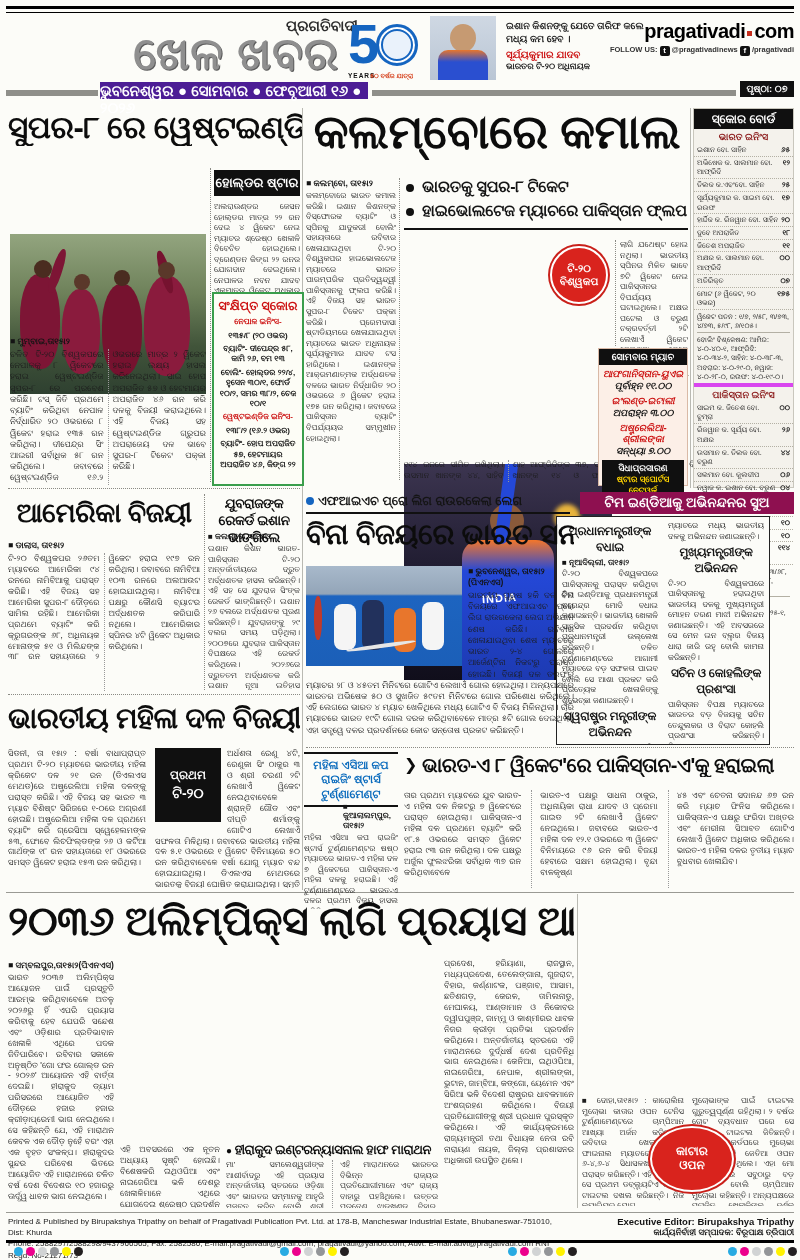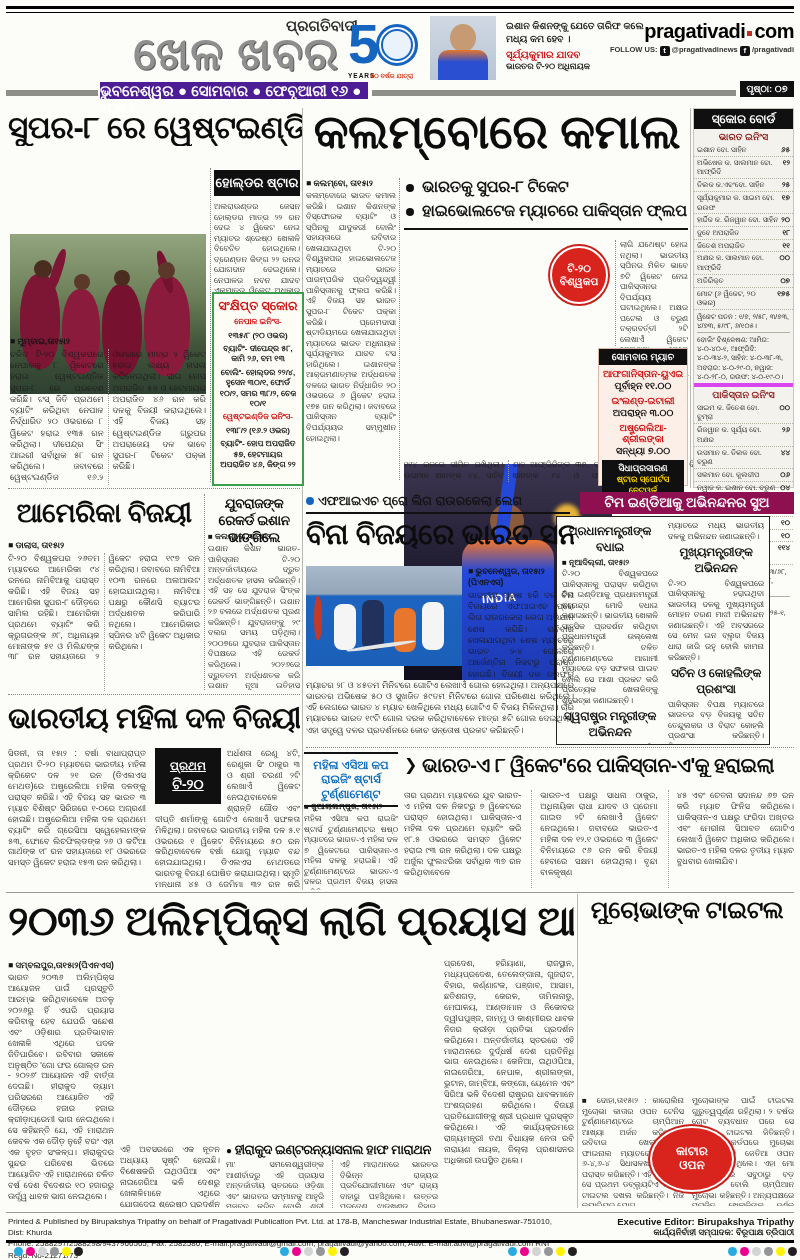--- a/index.html
+++ b/index.html
@@ -61,21 +61,21 @@
   .congrats-col p{margin:0 0 3px 0;}
   .overline{font-weight:bold;font-size:12.5px;border-bottom:2px solid #111;padding-bottom:3px;}
   .bluedot{display:inline-block;width:8px;height:8px;border-radius:50%;background:#1565c0;margin-right:4px;}
   .bullet-row{display:flex;align-items:flex-start;margin-bottom:6px;}
   .bdot{width:8px;height:8px;border-radius:50%;background:#101010;margin:6px 8px 0 2px;flex:none;}
   .bullet-row span.btxt{font-size:16px;font-weight:bold;letter-spacing:-0.3px;}
   .badge-circle{border-radius:50%;color:#fff;font-weight:bold;text-align:center;border:2px solid #fff;box-shadow:0 0 0 2px #c9201a;}
   .asia-head{color:#0a6bbd;font-weight:bold;font-size:11.5px;text-align:center;line-height:1.25;
              border-top:2px solid #111;border-bottom:2px solid #111;padding:4px 0;}
   .wbadge{float:left;background:#101010;color:#fff;font-weight:bold;text-align:center;
-          width:62px;padding:11px 2px;margin:0 6px 3px 0;text-decoration:underline;}
+          width:62px;padding:20px 2px;margin:0 6px 3px 0;}
   .wbadge .b1{font-size:12px;} .wbadge .b2{font-size:14px;}
   .footer-txt{font-size:8px;line-height:1.4;color:#222;}
   .exec{font-size:9.5px;font-weight:bold;text-align:right;}
   .exec-od{font-size:8.5px;font-weight:bold;text-align:right;}
   .dotgroup{display:flex;gap:3px;}
   .dot{width:9px;height:9px;border-radius:50%;}
   
   .photo{overflow:hidden;position:relative;}
   .ph-wi{background:linear-gradient(180deg,#93a57f 0%,#6d8059 38%,#41543a 70%,#2e4030 100%);}
   .ph-ax{background:linear-gradient(180deg,#3c3550 0%,#221e33 45%,#100e1b 100%);}
@@ -308,21 +308,21 @@
           <span class="sname">ମୋଟ (ଅଲଆଉଟ, ୧୮.୨ ଓଭର)</span>
           <span class="sruns">୧୧୪</span>
         </div>
       </div>
     <div class="sb-para">ୱିକେଟ ପତନ: ୧/୦, ୨/୫୬, ୩/୬୮, ୪/୭୬, ୫/୮୪, ୬/୯୬, ୭/୧୦୮, ୮/୧୧୪, ୯/୧୧୪।</div>
     <div class="sb-para" style="border-top:1px solid #b3b0a4;padding-top:2px;">ବୋଲିଂ ବିଶ୍ଳେଷଣ: ବୁମ୍ରା: ୩.୨-୦-୧୪-୨, ହାର୍ଦ୍ଦିକ: ୩-୦-୨୫-୧, ଅକ୍ଷର: ୪-୦-୧୮-୨, ବରୁଣ: ୪-୦-୨୩-୨, କୁଲଦୀପ: ୪-୦-୩୦-୧।</div>
   </div>
 
   <div class="abs monday" style="left:598px;top:348px;width:90px;height:138px;box-sizing:border-box;">
     <div class="blackbar" style="font-size:9.5px;line-height:16px;">ସୋମବାର ମ୍ୟାଚ</div>
-    <div style="padding:3px 1px 0 1px;">
+    <div style="padding:3px 1px 0 1px;font-style:italic;">
 
         <div class="fixture">
           <div class="ft">ଆଫଗାନିସ୍ତାନ-ୟୁଏଇ</div>
           <div class="fm">ପୂର୍ବାହ୍ନ ୧୧.୦୦</div>
         </div>
 
         <div class="fixture">
           <div class="ft">ଇଂଲଣ୍ଡ-ଇଟାଲୀ</div>
           <div class="fm">ଅପରାହ୍ନ ୩.୦୦</div>
         </div>
@@ -393,21 +393,21 @@
       <span class="wbadge">
         <span class="b1" style="display:block;">ପ୍ରଥମ</span>
         <span class="b2" style="display:block;">ଟି-୨୦</span>
       </span>
       <span>ଅର୍ଧଶତା ରେଣୁ ୪ଟି, ରେଣୁକା ସିଂ ଠାକୁର ୩ ଓ ଶ୍ରୀ ଚରଣୀ ୨ଟି ଲେଖାଏଁ ୱିକେଟ ନେଇଥିବାବେଳେ ଶ୍ରାନ୍ତି ଗୌଡ ଏବଂ ଦୀପ୍ତି ଶର୍ମାଙ୍କୁ ଗୋଟିଏ ଲେଖାଏଁ ସଫଳତା ମିଳିଥିଲା। ଜବାବରେ ଭାରତୀୟ ମହିଳା ଦଳ ୫.୧ ଓଭରରେ ୧ ୱିକେଟ ବିନିମୟରେ ୫୦ ରନ କରିଥିବାବେଳେ ବର୍ଷା ଯୋଗୁ ମ୍ୟାଚ ବନ୍ଦ ହୋଇଯାଇଥିଲା। ଡିଏଲଏସ ମେଥଡରେ ଭାରତକୁ ବିଜୟୀ ଘୋଷିତ କରାଯାଇଥିଲା। ସ୍ମୃତି ମନ୍ଧାନା ୪୫ ଓ ଜେମିମା ୩୨ ରନ କରି ଅପରାଜିତ ରହିଥିଲେ।</span>
     </div>
   </div>
 
   <div class="abs asia-head" style="left: 304px; top: 752px; width: 94px; color: rgb(10, 107, 189);">ମହିଳା ଏସିଆ କପ ରାଇଜିଂ ଷ୍ଟାର୍ସ ଟୁର୍ଣ୍ଣାମେଣ୍ଟ</div>
   <div class="abs" style="left:304px;top:802px;width:94px;">
-    <p class="byline" style="font-size:8px;">■ କୁଆଲାଲମ୍ପୁର, ତା୧୫ା୨</p>
+    <p class="byline" style="font-size:8px;padding-left:39px;">■ କୁଆଲାଲମ୍ପୁର, ତା୧୫ା୨</p>
     <div class="body-txt" style="font-size:8px;height:76px;overflow:hidden;">ମହିଳା ଏସିଆ କପ ରାଇଜିଂ ଷ୍ଟାର୍ସ ଟୁର୍ଣ୍ଣାମେଣ୍ଟର ଷଷ୍ଠ ମ୍ୟାଚରେ ଭାରତ-ଏ ମହିଳା ଦଳ ୭ ୱିକେଟରେ ପାକିସ୍ତାନ-ଏ ମହିଳା ଦଳକୁ ହରାଇଛି। ଏହି ଟୁର୍ଣ୍ଣାମେଣ୍ଟରେ ଭାରତ-ଏ ଦଳର ପ୍ରଥମ ବିଜୟ ହାସଲ କରିଛି।</div>
   </div>
 
   <div class="abs hl nowrap" style="left:404px;top:754px;width:390px;font-size:20px;">
     <span style="font-size:16px;vertical-align:2px;">❯</span>
     <span>ଭାରତ-ଏ ୮ ୱିକେଟ'ରେ ପାକିସ୍ତାନ-ଏ'କୁ ହରାଇଲା</span>
   </div>
   <div class="abs" style="left:404px;top:790px;width:390px;height:98px;display:flex;gap:10px;overflow:hidden;">
     <div class="body-txt" style="flex:1;font-size:8.3px;">ତାର ପ୍ରଥମ ମ୍ୟାଚରେ ଯୁବ ଭାରତ-ଏ ମହିଳା ଦଳ ନିକଟରୁ ୭ ୱିକେଟରେ ପରାସ୍ତ ହୋଇଥିଲା। ପାକିସ୍ତାନ-ଏ ମହିଳା ଦଳ ପ୍ରଥମେ ବ୍ୟାଟିଂ କରି ୧୮.୫ ଓଭରରେ ସମସ୍ତ ୱିକେଟ ହରାଇ ୯୩ ରନ କରିଥିଲା। ଦଳ ପକ୍ଷରୁ ଅର୍ଜୁଲ ଫୁଲଝରିକା ସର୍ବାଧିକ ୩୭ ରନ କରିଥିବାବେଳେ</div>
     <div class="body-txt" style="flex:1;font-size:8.3px;border-left:1px dotted #999;padding-left:8px;">ଭାରତ-ଏ ପକ୍ଷରୁ ସାଧନା ଠାକୁର, ଅଧିନାୟିକା ରାଧା ଯାଦବ ଓ ପ୍ରେମା ଗାଇଡ ୨ଟି ଲେଖାଏଁ ୱିକେଟ ନେଇଥିଲେ। ଜବାବରେ ଭାରତ-ଏ ମହିଳା ଦଳ ୧୨.୧ ଓଭରରେ ୩ ୱିକେଟ ବିନିମୟରେ ୯୬ ରନ କରି ବିଜୟୀ ହେବାରେ ସକ୍ଷମ ହୋଇଥିଲା। ବୃନ୍ଦା ବାଳକୃଷ୍ଣ</div>
@@ -421,21 +421,20 @@
   <div class="abs body-txt" style="left:444px;top:958px;width:130px;height:250px;font-size:8.3px;overflow:hidden;">ପ୍ରଦେଶ, ହରିୟାଣା, ରାଜସ୍ଥାନ, ମଧ୍ୟପ୍ରଦେଶ, ତେଲେଙ୍ଗାନା, ଗୁଜରାଟ, ବିହାର, କର୍ଣ୍ଣାଟକ, ପଞ୍ଜାବ, ଆସାମ, ଛତିଶଗଡ଼, କେରଳ, ତାମିଲନାଡୁ, ମେଘାଳୟ, ଆଣ୍ଡାମାନ ଓ ନିକୋବର ଦ୍ୱୀପପୁଞ୍ଜ, ଜାମ୍ମୁ ଓ କାଶ୍ମୀରର ଧାବକ ନିଜର କ୍ରୀଡ଼ା ପ୍ରତିଭା ପ୍ରଦର୍ଶନ କରିଥିଲେ। ଅନ୍ତର୍ଜାତୀୟ ସ୍ତରରେ ଏହି ମାରାଥନରେ ଦୁର୍ଦ୍ଧର୍ଷ ଦେଶ ପ୍ରତିନିଧି ଭାଗ ନେଇଥିଲେ। କେନିଆ, ଇଥିଓପିଆ, ନାଇଜେରିଆ, ନେପାଳ, ଶ୍ରୀଲଙ୍କା, ଭୁଟାନ, ଜାମ୍ବିଆ, କଙ୍ଗୋ, ୟେମେନ ଏବଂ ସିରିଆ ଭଳି ବିଦେଶୀ ରାଷ୍ଟ୍ରର ଧାବକମାନେ ଅଂଶଗ୍ରହଣ କରିଥିଲେ। ବିଜୟୀ ପ୍ରତିଯୋଗୀଙ୍କୁ ଶ୍ରୀ ପ୍ରଧାନ ପୁରସ୍କୃତ କରିଥିଲେ। ଏହି କାର୍ଯ୍ୟକ୍ରମରେ ରାଜ୍ୟମନ୍ତ୍ରୀ ତଥା ବିଧାୟକ ନେତା ରବି ନାରାୟଣ ନାୟକ, ଜିଲ୍ଲା ପ୍ରଶାସନର ଅଧିକାରୀ ଉପସ୍ଥିତ ଥିଲେ।</div>
   <div class="abs body-txt" style="left:120px;top:1144px;width:100px;height:64px;font-size:8.3px;overflow:hidden;">ଏହି ଅବସରରେ ଏକ ନୂତନ ଅଧ୍ୟାୟ ସୃଷ୍ଟି ହୋଇଛି। ବିଶେଷକରି ଇଥିଓପିଆ ଏବଂ ନାଇଜେରିଆ ଭଳି ଦେଶରୁ ଖେଳାଳିମାନେ ଏଥିରେ ଯୋଗଦେଇ ଶ୍ରେଷ୍ଠ ପ୍ରଦର୍ଶନ କରିଥିଲେ। ସେ କହିଛନ୍ତି ଯେ, ଏହି ଭଳି ଆୟୋଜନ ଯୁବପିଢ଼ିଙ୍କୁ ବିଶ୍ୱ ପର୍ଯ୍ୟାୟର ପ୍ରସ୍ତୁତ କରିବାରେ ସାହାଯ୍ୟ କରିବ।</div>
   <div class="abs hl nowrap" style="left:226px;top:1142px;width:212px;font-size:13px;">
     <span style="font-size:10px;">●</span> <span>ହୀରାକୁଦ ଇଣ୍ଟରନ୍ୟାସନାଲ ହାଫ ମାରାଥନ</span>
   </div>
   <div class="abs" style="left:226px;top:1160px;width:212px;height:48px;display:flex;gap:8px;overflow:hidden;">
     <div class="body-txt" style="flex:1;font-size:8px;">ମା' ସମଲେଶ୍ୱରୀଙ୍କ ଆଶୀର୍ବାଦରୁ ଏହି ପ୍ରୟାସ ଅନ୍ତର୍ଜାତୀୟ ସ୍ତରରେ ଓଡ଼ିଶା ଏବଂ ଭାରତର ସମ୍ମାନକୁ ଆହୁରି ମଜବୁତ କରିବ ବୋଲି ଶ୍ରୀ ପ୍ରଧାନ ଜାଣାଇବା ମଧ୍ୟବର୍ତ୍ତୀ ମୋଟି ଅଭିବ୍ୟକ୍ତି ପ୍ରକଟ କରିଥିଲେ।</div>
     <div class="body-txt" style="flex:1;font-size:8px;border-left:1px dotted #999;padding-left:7px;">ଏହି ମାରାଥନରେ ଭାରତର ବିଭିନ୍ନ ରାଜ୍ୟର ପ୍ରତିଯୋଗୀମାନେ ଏବଂ ରାଜ୍ୟ ବାହାରୁ ପହଞ୍ଚିଥିଲେ। ଉତ୍ତର ପ୍ରଦେଶ, ଝାଡ଼ଖଣ୍ଡ, ବିହାର, ପଶ୍ଚିମବଙ୍ଗ ଆଦି ରାଜ୍ୟରୁ ଧାବକ ଆସିଥିଲେ।</div>
   </div>
 
-  <div class="abs hl nowrap" style="left:580px;top:896px;width:214px;font-size:24px;text-align:center;">ମୁଚୋଭାଙ୍କ ଟାଇଟଲ</div>
 
   <div class="abs" style="left:582px;top:1096px;width:212px;height:110px;display:flex;gap:8px;overflow:hidden;">
     <div class="body-txt" style="flex:1;font-size:8px;">■ ଦୋହା,ତା୧୫ା୨ : କାରୋଲିନା ମୁଚୋଭା କାତାର ଓପନ ଟେନିସ ଟୁର୍ଣ୍ଣାମେଣ୍ଟରେ ଚାମ୍ପିଆନ ଆଖ୍ୟା ଅର୍ଜନ କରିଛନ୍ତି। ରବିବାର ଖେଳାଯାଇଥିବା ଫାଇନାଲ ମ୍ୟାଚରେ ମୁଚୋଭା ୬-୪,୬-୪ ସିଧାସଳଖ ସେଟରେ ପରାସ୍ତ କରିଛନ୍ତି। ଏହି ବିଜୟ ସହ ସେ ପ୍ରଥମ ଡବ୍ଲ୍ୟୁଟିଏ ୧୦୦୦ ଟାଇଟଲ ଦଖଲ କରିଛନ୍ତି। ନିଜ କ୍ୟାରିୟର ଯୋଗୁ</div>
     <div class="body-txt" style="flex:1;font-size:8px;">ମୁଚୋଭାଙ୍କ ପାଇଁ ଟାଇଟଲ ଗୁରୁତ୍ୱପୂର୍ଣ୍ଣ ରହିଥିଲା। ୨ ବର୍ଷର ଚୋଟ ବ୍ୟବଧାନ ପରେ ସେ ପ୍ରଥମ ଟାଇଟଲ ଜିତିଛନ୍ତି। ୨୦୧୯ ରେକର୍ଡପରେ ମୁଚୋଭା ଖେଳର କାଳି ଜେତିଆ ଓପନ ଟାଇଟଲ ଜିତିଥିଲେ। ଏହା ମୋ କ୍ୟାରିୟରରେ ସବୁଠାରୁ ବଡ଼ ସଫଳତା ବୋଲି ଚାମ୍ପିଆନ ମୁଚୋଭା କହିଛନ୍ତି। ଅନ୍ୟପକ୍ଷରେ ପରାଜିତ ଖେଳାଳିଙ୍କୁ ଦର୍ଶକ ସମ୍ବର୍ଦ୍ଧନା ଦେବାକୁ ପଡ଼ିଛି।</div>
   </div>
   <div class="abs badge-circle" style="left: 650px; top: 1126px; width: 84px; height: 66px; font-size: 12px; padding-top: 16px; box-sizing: border-box; z-index: 3; background-color: rgb(217, 35, 29);">
     <div>କାଟାର</div>
     <div>ଓପନ</div>
   </div>
 

